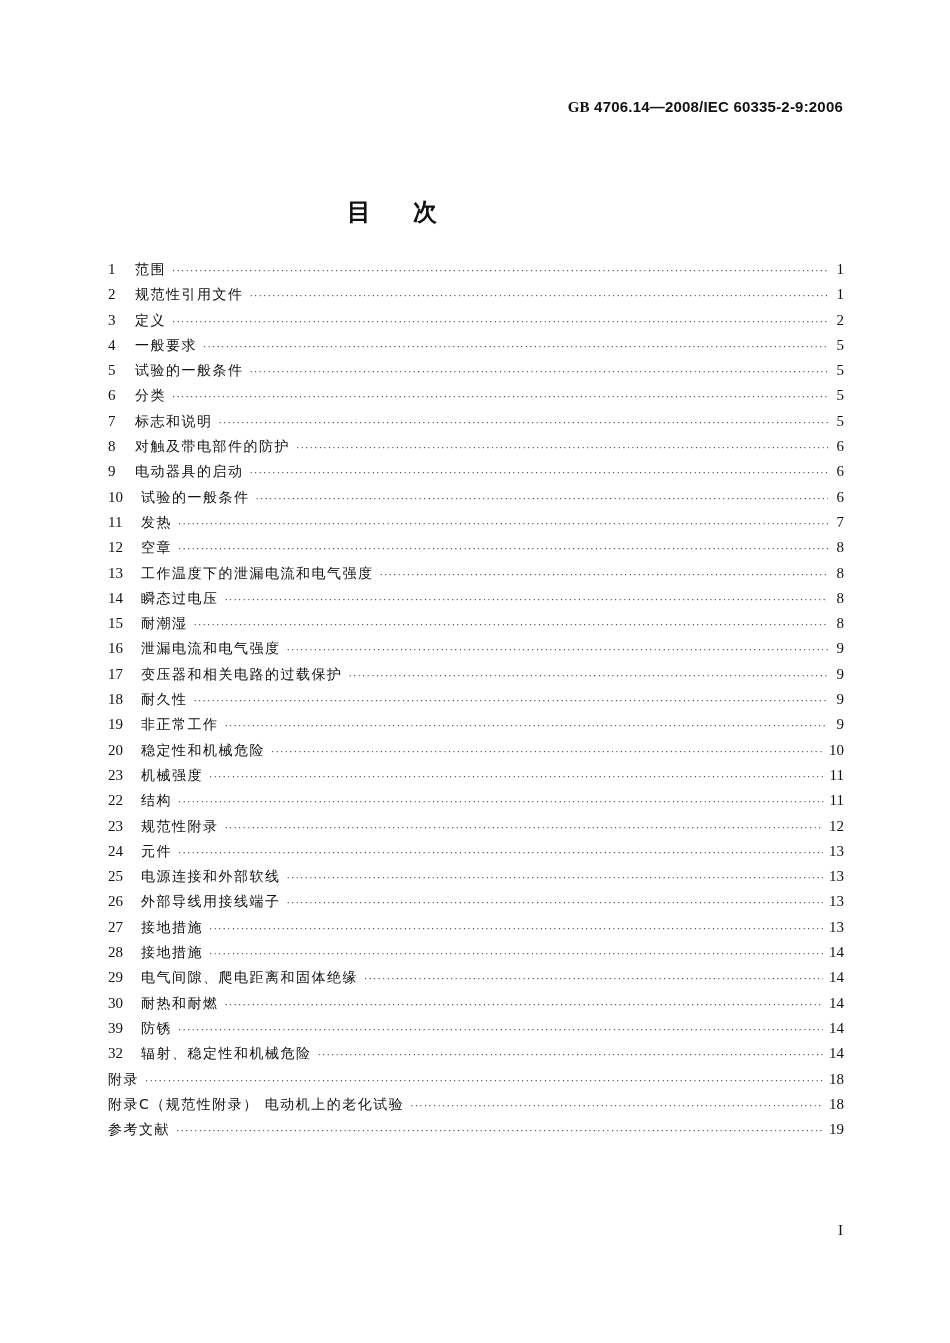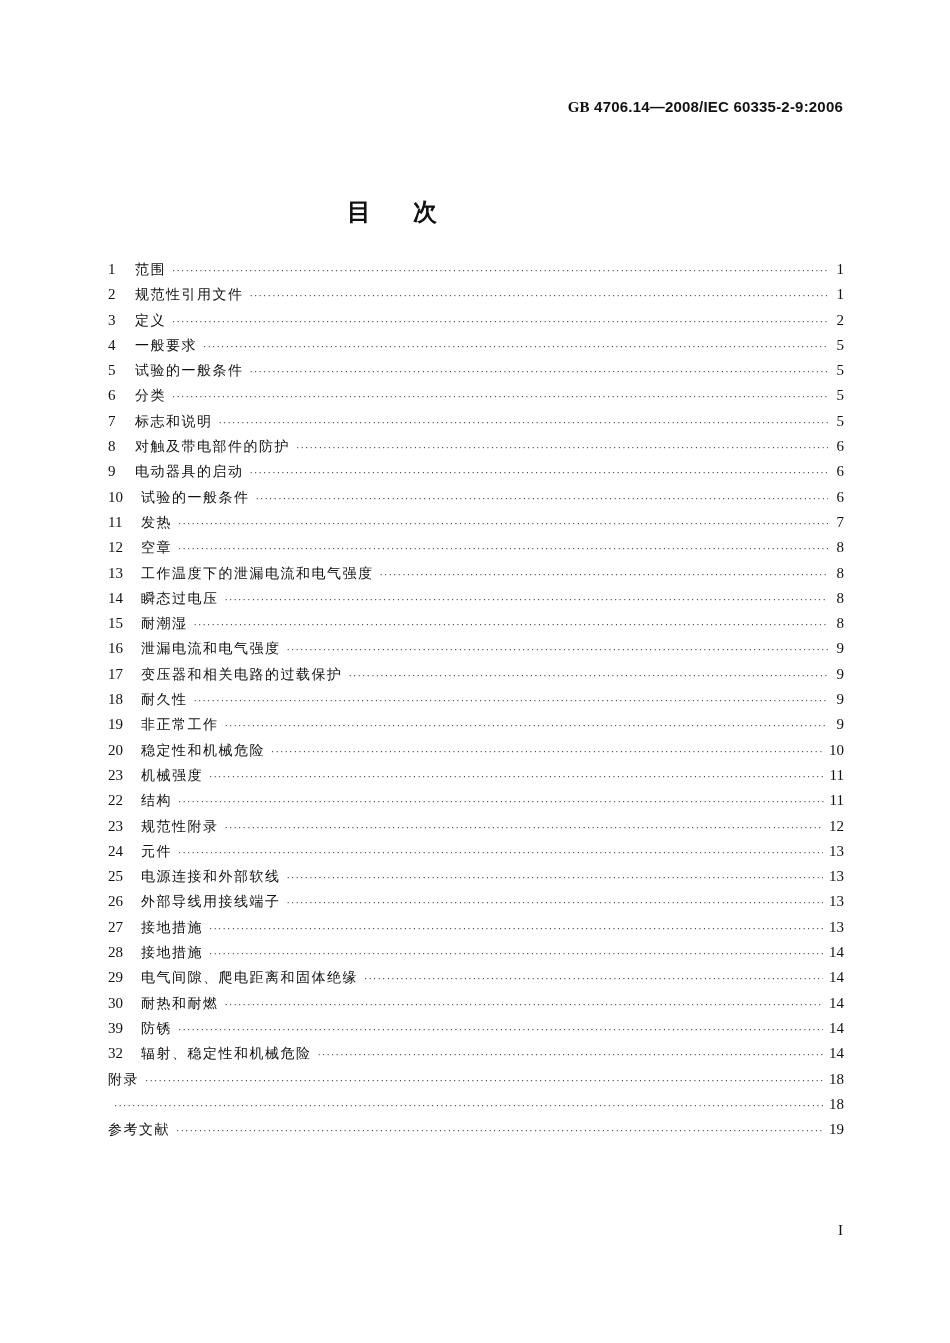--- a/index.html
+++ b/index.html
@@ -229,20 +229,21 @@
       <span class="label">辐射、稳定性和机械危险</span>
       <span class="leader"></span>
       <span class="page">14</span>
     </div>
     <div class="toc-row">
       <span class="label">附录</span>
       <span class="leader"></span>
       <span class="page">18</span>
     </div>
     <div class="toc-row">
+      <span class="label">附录C（规范性附录） 电动机上的老化试验</span>
       <span class="leader"></span>
       <span class="page">18</span>
     </div>
     <div class="toc-row">
       <span class="label">参考文献</span>
       <span class="leader"></span>
       <span class="page">19</span>
     </div>
   </div>
 

